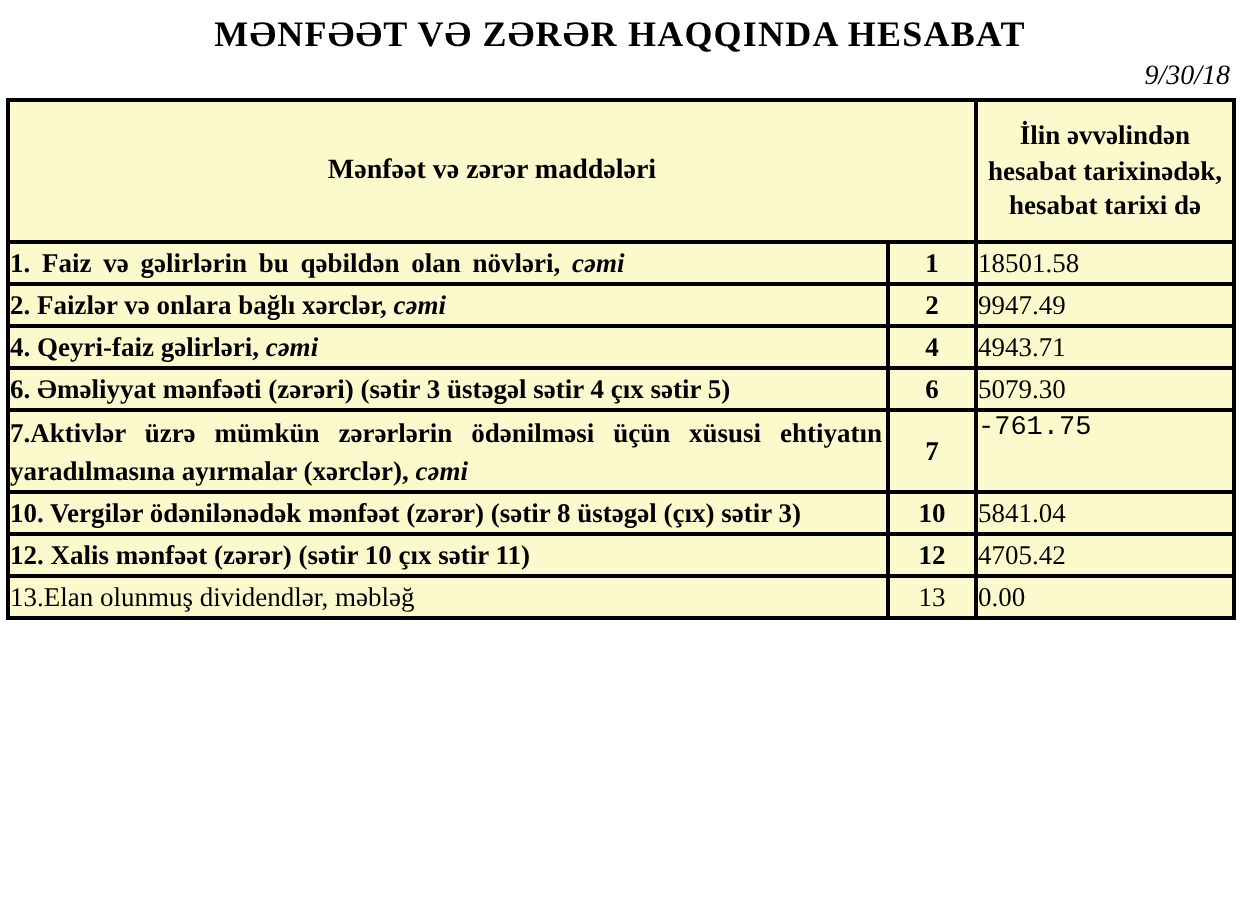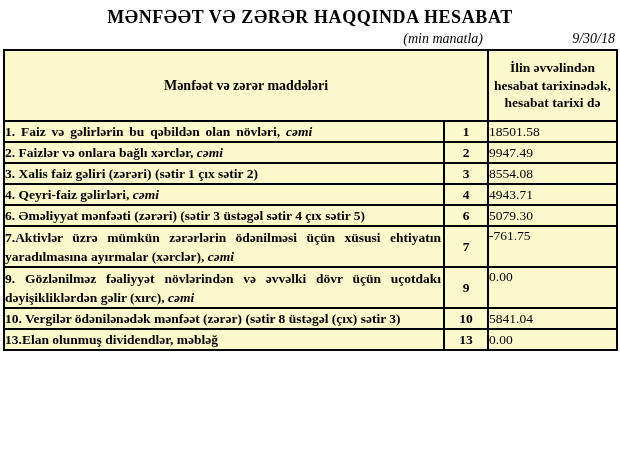--- a/index.html
+++ b/index.html
@@ -52,38 +52,37 @@
   }
   tr.single{height:20px;}
   tr.double{height:41px;}
   .lbl{
     font-weight:bold;font-size:13.5px;
     padding-left:3px;line-height:19px;vertical-align:middle;
   }
   tr.single .lbl{white-space:nowrap;}
   .lbl.just{text-align:justify;padding-right:2px;}
   .lbl.spread{word-spacing:2.5px;}
-  tr.plain .lbl,tr.plain .num{font-weight:bold;}
+  tr.plain .lbl,tr.plain .num{font-weight:normal;}
   .num{
     font-weight:bold;text-align:center;font-size:13.5px;vertical-align:middle;
   }
   .val{
     text-align:left;padding-right:4px;font-size:13.5px;vertical-align:middle;
   }
-  tr.double .val{vertical-align:top;line-height:18px;}
+  tr.double .val{vertical-align:top;line-height:18px;font-family:Liberation Mono, monospace;}
 </style>
 </head>
 <body>
 
 <div class="page">
 
   <h1 class="title">MƏNFƏƏT VƏ ZƏRƏR HAQQINDA HESABAT</h1>
 
   <div class="meta-row">
-    <span class="unit-note">(min manatla)</span>
     <span class="report-date">9/30/18</span>
   </div>
 
   <table class="pl">
     <colgroup>
       <col style="width:440px">
       <col style="width:44px">
       <col style="width:129px">
     </colgroup>
     <thead>
@@ -97,48 +96,43 @@
         <td class="lbl spread"><span>1. Faiz və gəlirlərin bu qəbildən olan növləri, </span><i>cəmi</i></td>
         <td class="num">1</td>
         <td class="val">18501.58</td>
       </tr>
       <tr class="single">
         <td class="lbl"><span>2. Faizlər və onlara bağlı xərclər, </span><i>cəmi</i></td>
         <td class="num">2</td>
         <td class="val">9947.49</td>
       </tr>
       <tr class="single">
-        <td class="lbl"><span>3. Xalis faiz gəliri (zərəri) (sətir 1 çıx sətir 2)</span><i></i></td>
-        <td class="num">3</td>
-        <td class="val">8554.08</td>
-      </tr>
-      <tr class="single">
         <td class="lbl"><span>4. Qeyri-faiz gəlirləri, </span><i>cəmi</i></td>
         <td class="num">4</td>
         <td class="val">4943.71</td>
       </tr>
       <tr class="single">
         <td class="lbl"><span>6. Əməliyyat mənfəəti (zərəri) (sətir 3 üstəgəl sətir 4 çıx sətir 5)</span><i></i></td>
         <td class="num">6</td>
         <td class="val">5079.30</td>
       </tr>
       <tr class="double">
         <td class="lbl just"><span>7.Aktivlər üzrə mümkün zərərlərin ödənilməsi üçün xüsusi ehtiyatın yaradılmasına ayırmalar (xərclər), </span><i>cəmi</i></td>
         <td class="num">7</td>
         <td class="val">-761.75</td>
       </tr>
-      <tr class="double">
-        <td class="lbl just"><span>9. Gözlənilməz fəaliyyət növlərindən və əvvəlki dövr üçün uçotdakı dəyişikliklərdən gəlir (xırc), </span><i>cəmi</i></td>
-        <td class="num">9</td>
-        <td class="val">0.00</td>
-      </tr>
       <tr class="single">
         <td class="lbl"><span>10. Vergilər ödənilənədək mənfəət (zərər) (sətir 8 üstəgəl (çıx) sətir 3)</span><i></i></td>
         <td class="num">10</td>
         <td class="val">5841.04</td>
+      </tr>
+      <tr class="single">
+        <td class="lbl"><span>12. Xalis mənfəət (zərər) (sətir 10 çıx sətir 11)</span><i></i></td>
+        <td class="num">12</td>
+        <td class="val">4705.42</td>
       </tr>
       <tr class="single plain">
         <td class="lbl"><span>13.Elan olunmuş dividendlər, məbləğ</span><i></i></td>
         <td class="num">13</td>
         <td class="val">0.00</td>
       </tr>
     </tbody>
   </table>
 
 </div>

